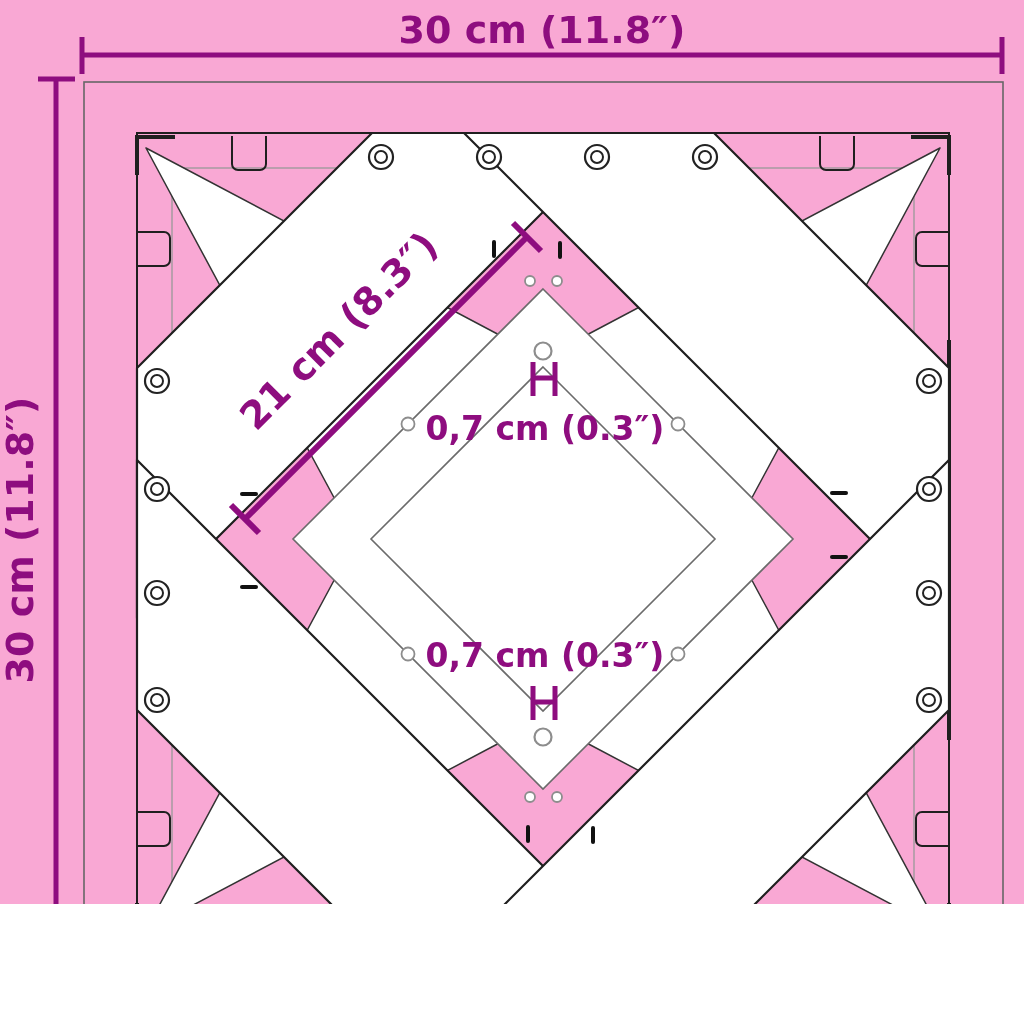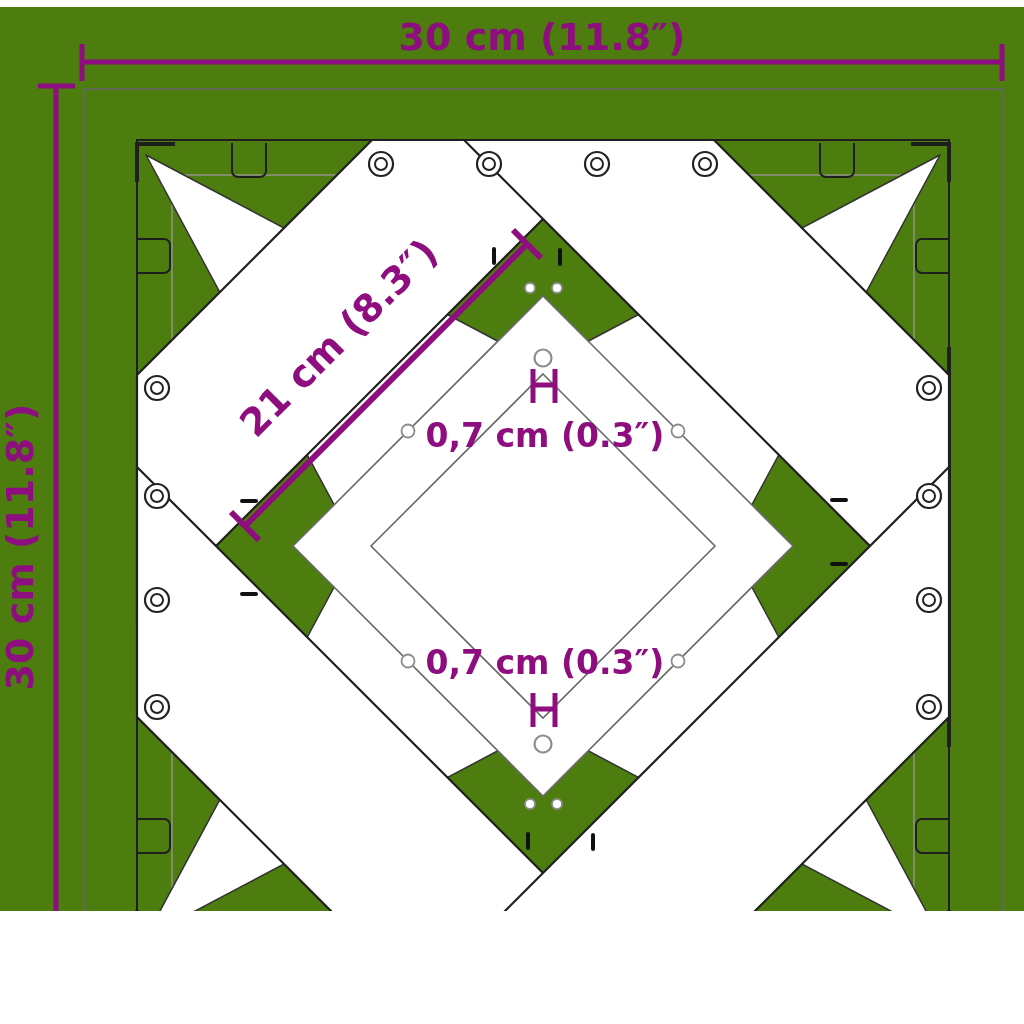--- a/index.html
+++ b/index.html
@@ -1,20 +1,19 @@
 <!DOCTYPE html>
 <html style="--accent: #8E0D7F;"><head>
 <meta charset="utf-8">
 <style>
   :root { --accent:#8E0D7F; }
   html,body { margin:0; padding:0; background:#ffffff; }
   .canvas {
-    width:1024px; height:904px; position:relative; background:#4d7c0f;
+    width:1024px; height:904px; position:relative; background:#f9a8d4;
     font-family:"DejaVu Sans","Liberation Sans",sans-serif;
-    margin-top:7px;
   }
   svg { display:block; }
   .dim-text {
     fill:var(--accent);
     font-family:"DejaVu Sans","Liberation Sans",sans-serif;
     font-weight:700;
   }
   .dim-stroke { stroke:var(--accent); fill:none; }
   .thin  { stroke:#666666; fill:none; }
   .xthin { stroke:#999999; fill:none; }

